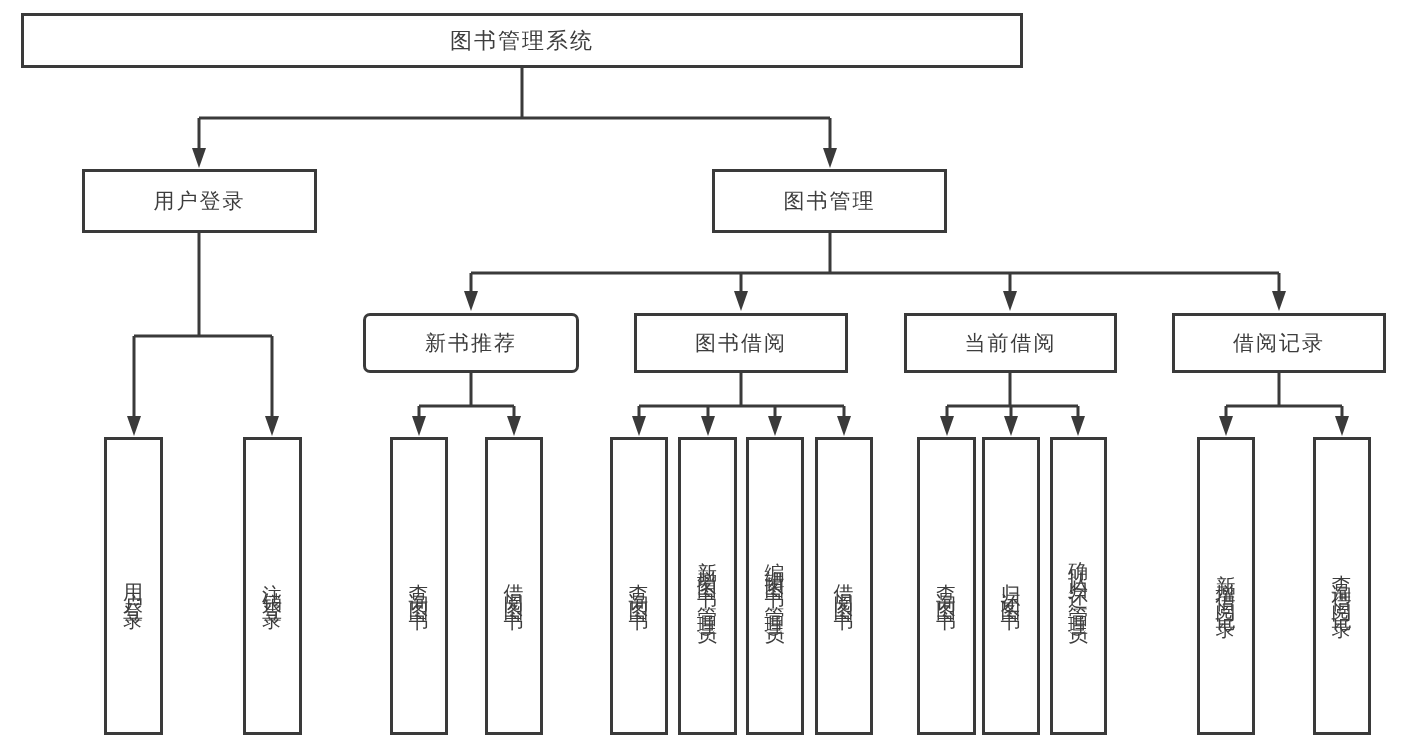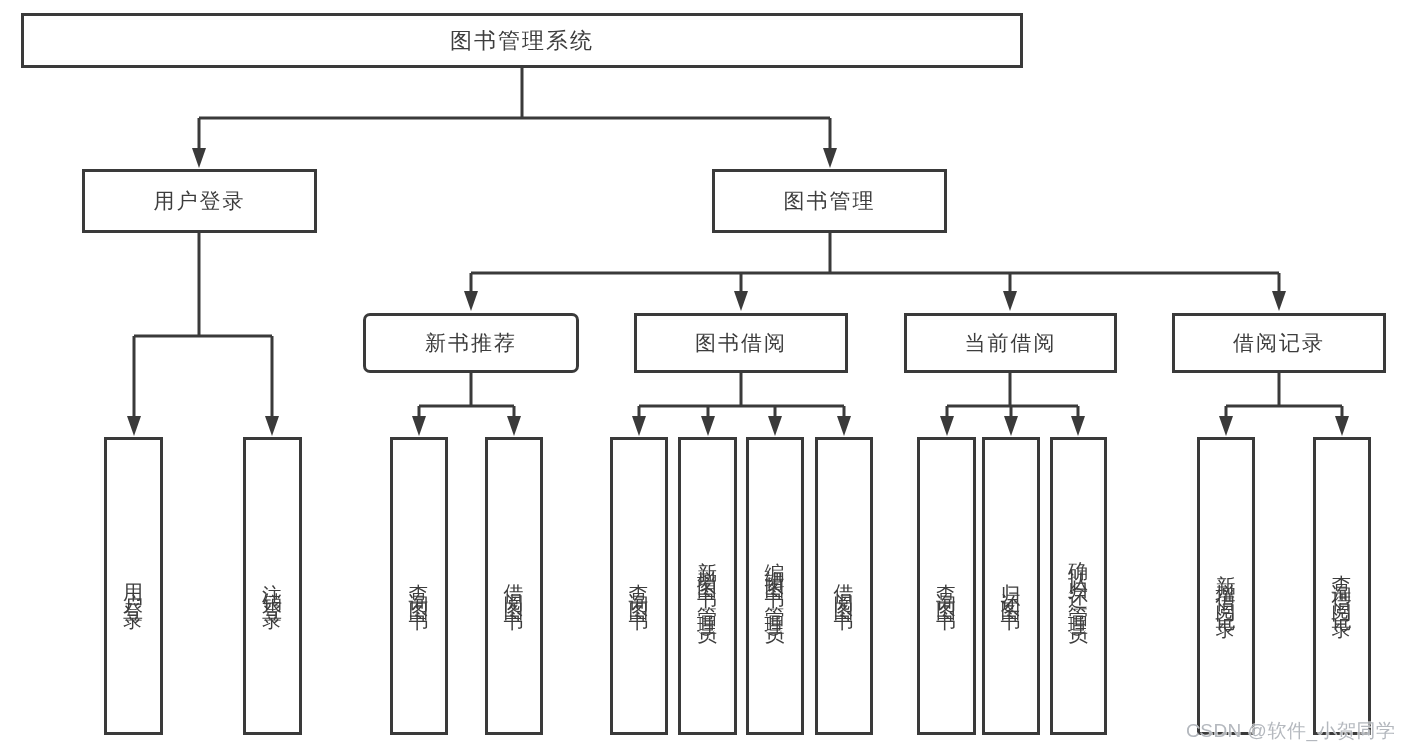--- a/index.html
+++ b/index.html
@@ -148,15 +148,14 @@
   <div class="node v" style="left:1050px; top:437px; width:57px; height:298px;">
     <span>确认归还（管理员）</span>
   </div>
   <div class="node v" style="left:1197px; top:437px; width:58px; height:298px;">
     <span>新增借阅记录</span>
   </div>
   <div class="node v" style="left:1313px; top:437px; width:58px; height:298px;">
     <span>查询借阅记录</span>
   </div>
 
-  <span class="watermark">CSDN @软件_小贺同学</span>
 
 </div>
 
 </body></html>

